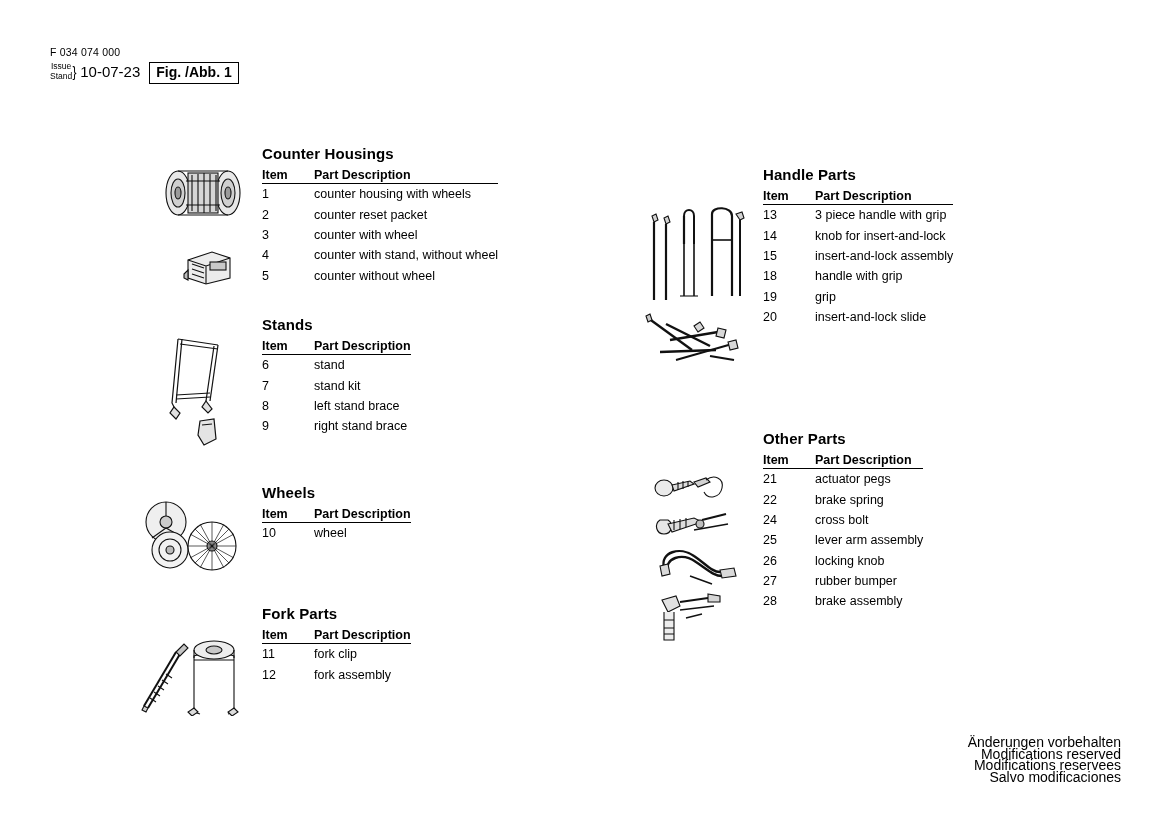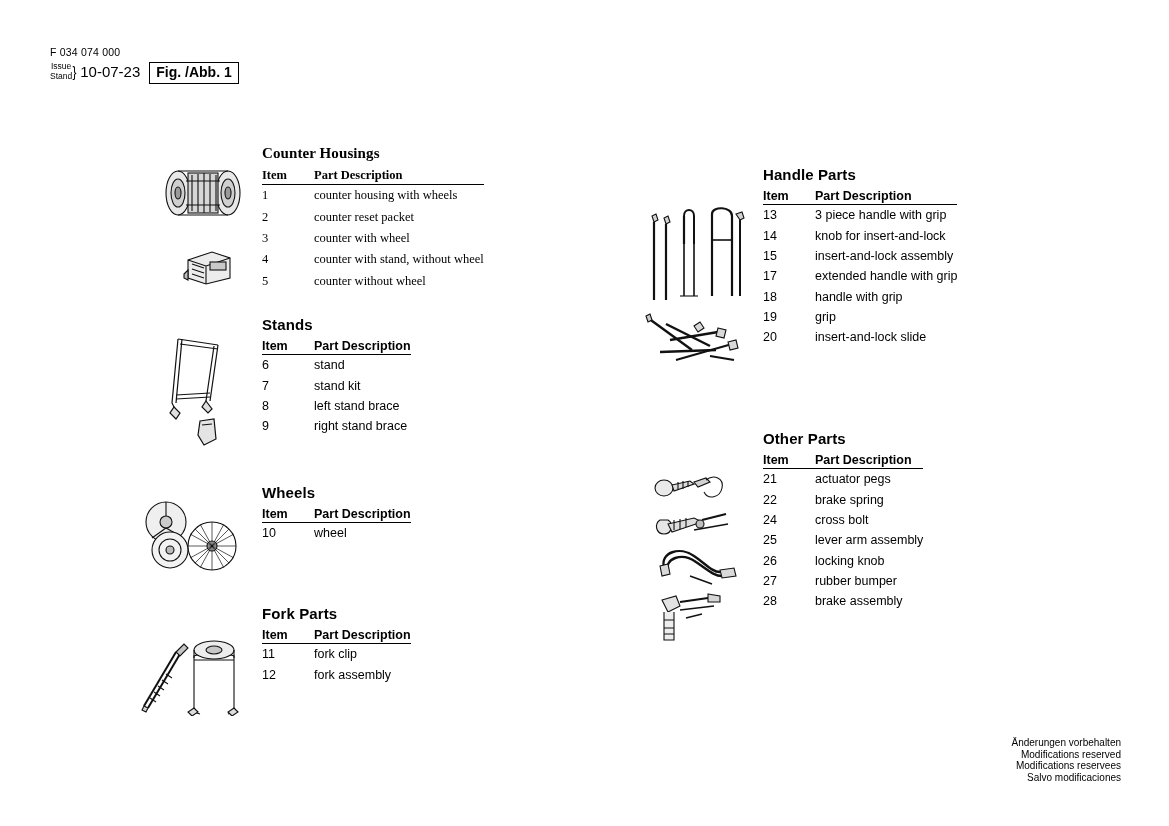--- a/index.html
+++ b/index.html
@@ -105,21 +105,21 @@
     position: absolute;
   }
   .art svg { display: block; }
 
   
   #footer {
     position: absolute;
     right: 48px;
     bottom: 43px;
     text-align: right;
-    font-size: 10px;
+    font-size: 14px;
     line-height: 11.5px;
   }
   #footer div { white-space: nowrap; }
 </style>
 </head>
 <body>
 
 <div id="header">
   <div id="doc-number">F 034 074 000</div>
   <div id="header-row2">
@@ -278,21 +278,21 @@
       <path d="M14 140 L14 168 L24 168 L24 140" fill="#ededed"></path>
       <path d="M14 148 L24 148 M14 156 L24 156 M14 162 L24 162"></path>
       <path d="M30 130 L58 126" stroke-width="2"></path>
       <path d="M30 138 L64 134" stroke-width="1.6"></path>
       <path d="M58 122 L70 124 L70 130 L58 130 Z" fill="#d6d6d6"></path>
       <path d="M36 146 L52 142" stroke-width="1.4"></path>
     </g>
   </svg>
 </div>
 
-<div class="section" style="left:262px; top:145px;font-family:Liberation Serif, serif;">
+<div class="section" style="left:262px; top:145px;">
   <h2>Counter Housings</h2>
   <table class="parts">
     <thead>
       <tr>
         <th class="col-item">Item</th>
         <th>Part Description</th>
       </tr>
     </thead>
     <tbody>
       <tr>
@@ -403,24 +403,20 @@
           <td class="col-item">13</td>
           <td>3 piece handle with grip</td>
         </tr>
       <tr>
           <td class="col-item">14</td>
           <td>knob for insert-and-lock</td>
         </tr>
       <tr>
           <td class="col-item">15</td>
           <td>insert-and-lock assembly</td>
-        </tr>
-      <tr>
-          <td class="col-item">17</td>
-          <td>extended handle with grip</td>
         </tr>
       <tr>
           <td class="col-item">18</td>
           <td>handle with grip</td>
         </tr>
       <tr>
           <td class="col-item">19</td>
           <td>grip</td>
         </tr>
       <tr>

